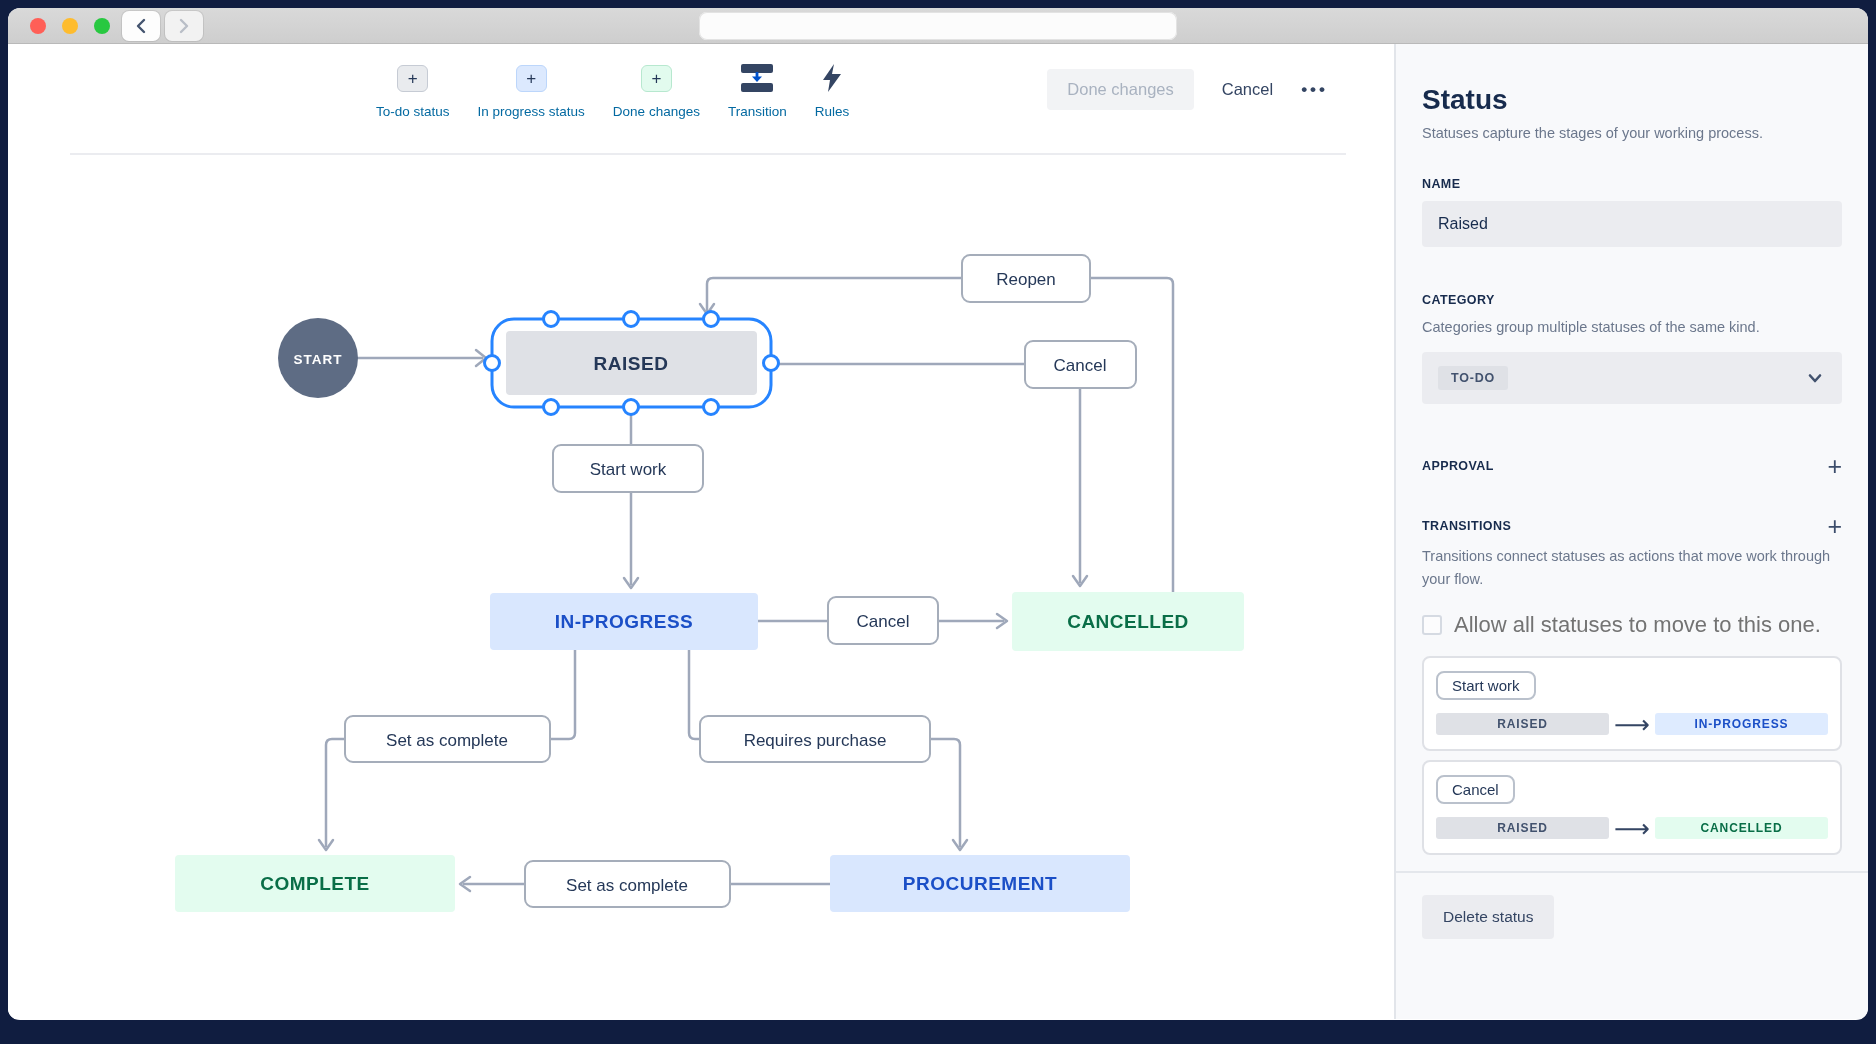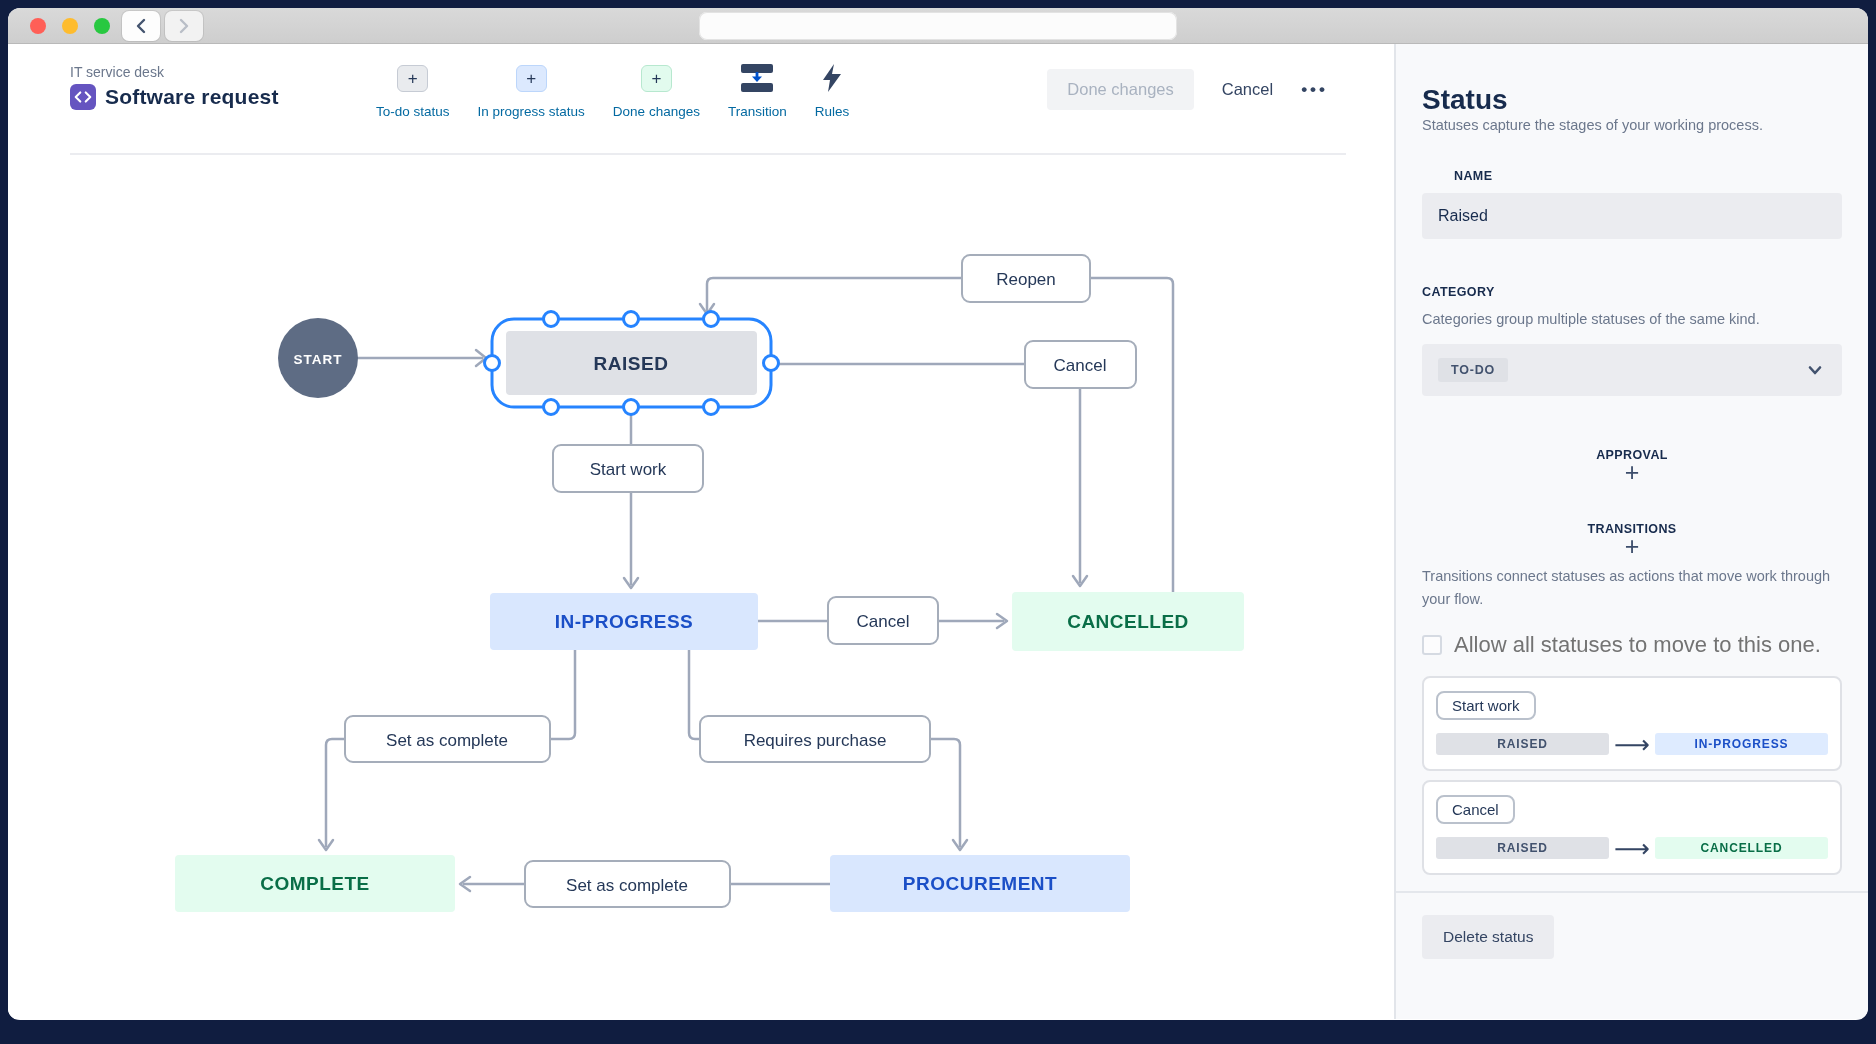--- a/index.html
+++ b/index.html
@@ -64,25 +64,25 @@
   .more-dots { font-size:17px; color:#344563; letter-spacing:3px; cursor:pointer; font-weight:bold; }
   
   .canvas { flex:1; position:relative; background:#fff; }
   .canvas svg { position:absolute; inset:0; }
   
   .sidebar {
     flex:1; background:#f8f9fb; border-left:2px solid #e2e5ea;
     padding:30px 26px 0 26px; overflow:hidden; position:relative;
   }
   .sb-title { font-size:28px; font-weight:600; color:#172b4d; margin:10px 0 0; }
-  .sb-subtitle { font-size:14.5px; color:#6b778c; margin-top:1px; }
+  .sb-subtitle { font-size:14.5px; color:#6b778c; margin-top:9px; }
   .sb-label { font-size:12.5px; font-weight:bold; color:#172b4d; letter-spacing:.4px; }
-  .sb-row { display:flex; align-items:center; justify-content:space-between;flex-direction:column; }
+  .sb-row { display:flex; align-items:center; justify-content:space-between; }
   .sb-plus { font-size:25px; font-weight:400; color:#3c4d6b; line-height:20px; cursor:pointer; }
-  .mt-36{margin-top:36px;margin-left:32px;} .mt-46{margin-top:46px;} .mt-52{margin-top:52px;} .mt-40{margin-top:40px;}
+  .mt-36{margin-top:36px;} .mt-46{margin-top:46px;} .mt-52{margin-top:52px;} .mt-40{margin-top:40px;}
   .sb-desc { font-size:14.5px; color:#6b778c; margin-top:9px; line-height:1.55; }
   .name-input {
     margin-top:10px; width:100%; height:46px; background:#ebecf0; border:none; border-radius:4px;
     font-size:16px; color:#172b4d; padding:0 16px; font-family:inherit; outline:none;
   }
   .cat-select {
     margin-top:14px; width:100%; height:52px; background:#ebecf0; border-radius:4px;
     display:flex; align-items:center; justify-content:space-between; padding:0 16px; cursor:pointer;
   }
   .cat-pill {
@@ -140,32 +140,20 @@
       </div>
     </div>
     <div class="addressbar"></div>
   </div>
 
   <div class="body-row">
 
     <div class="main-col">
 
       <div class="app-header">
-        <div class="proj">
-          <div class="proj-label">IT service desk</div>
-          <div class="proj-title">
-            <span class="proj-icon">
-              <svg width="20" height="18" viewBox="0 0 22 18">
-                <polyline points="8,4 3,9 8,14" fill="none" stroke="#fff" stroke-width="2.3" stroke-linecap="round" stroke-linejoin="round"></polyline>
-                <polyline points="14,4 19,9 14,14" fill="none" stroke="#fff" stroke-width="2.3" stroke-linecap="round" stroke-linejoin="round"></polyline>
-              </svg>
-            </span>
-            <span class="proj-name">Software request</span>
-          </div>
-        </div>
 
         <div class="toolbar">
           <div class="tool">
             <div class="tool-iconbox">
                 <span class="plusbtn">+</span>
               </div>
             <div class="tool-label">To-do status</div>
           </div>
           <div class="tool">
             <div class="tool-iconbox">

